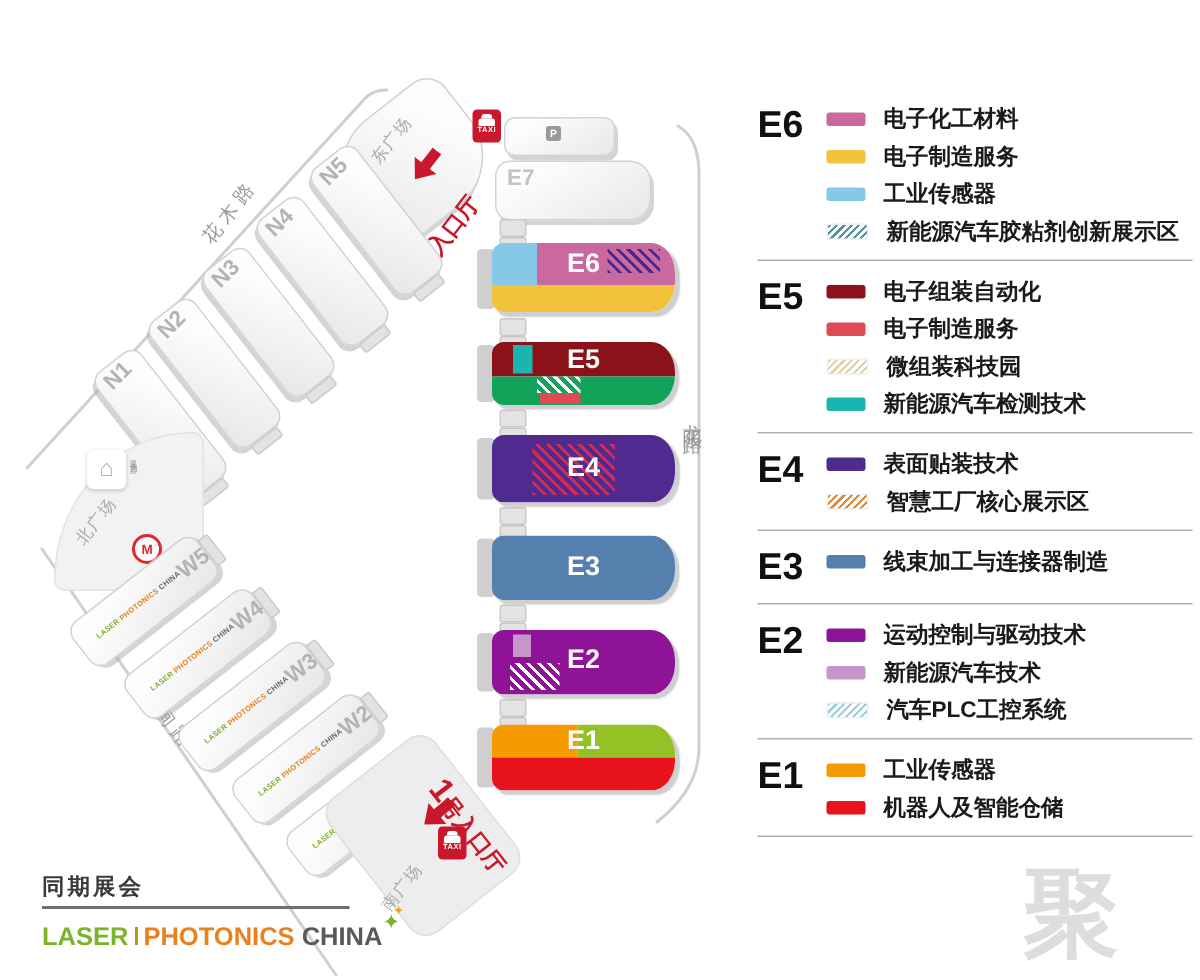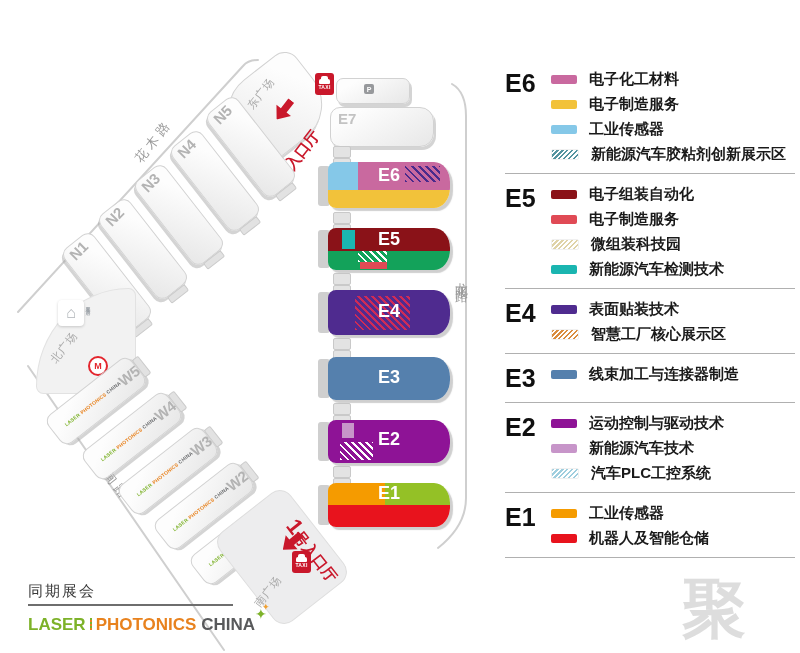--- a/index.html
+++ b/index.html
@@ -64,21 +64,21 @@
   .litems{flex:1;display:flex;flex-direction:column;gap:9px;}
   .lrow{display:flex;align-items:center;gap:12px;height:16px;font-size:15px;font-weight:700;
         color:#1a1a1a;white-space:nowrap;}
   .sw{width:26px;height:9px;border-radius:2px;flex:0 0 auto;}
   .sw.solid{background:var(--c);}
   .sw.hatch{border:1px solid #f0f0f0;
         background:repeating-linear-gradient(135deg,var(--c) 0 1.5px,#fff 1.5px 3.5px),
                    repeating-linear-gradient(45deg,var(--c) 0 1.5px,rgba(255,255,255,0) 1.5px 3.5px);}
 
   
-  .cohead{position:absolute;left:28px;top:582px;font-size:15px;font-weight:normal;color:#3a3a3a;letter-spacing:2px;}
+  .cohead{position:absolute;left:28px;top:582px;font-size:15px;font-weight:bold;color:#3a3a3a;letter-spacing:2px;}
   .coline{position:absolute;left:28px;top:604px;width:205px;border-top:2px solid #6e6e6e;}
   .brand{position:absolute;left:28px;top:614px;font-size:17px;font-weight:800;white-space:nowrap;}
   .brand .laser{color:#7db229;} .brand .photonics{color:#e8821e;} .brand .china{color:#58595b;font-weight:700;}
   .branddiv{display:inline-block;width:2px;height:12px;margin:0 4px;
         background:repeating-linear-gradient(#7db229 0 2px,#e8821e 2px 4px);}
   .star{position:relative;display:inline-block;width:14px;height:16px;}
   .star::before{content:"✦";position:absolute;left:0;top:-8px;color:#7db229;font-size:14px;}
   .star::after{content:"✦";position:absolute;left:7px;top:-12px;color:#f0a030;font-size:9px;}
   .wm{position:absolute;left:682px;top:566px;font-size:64px;font-weight:800;letter-spacing:4px;
       color:rgba(165,165,165,.38);}

